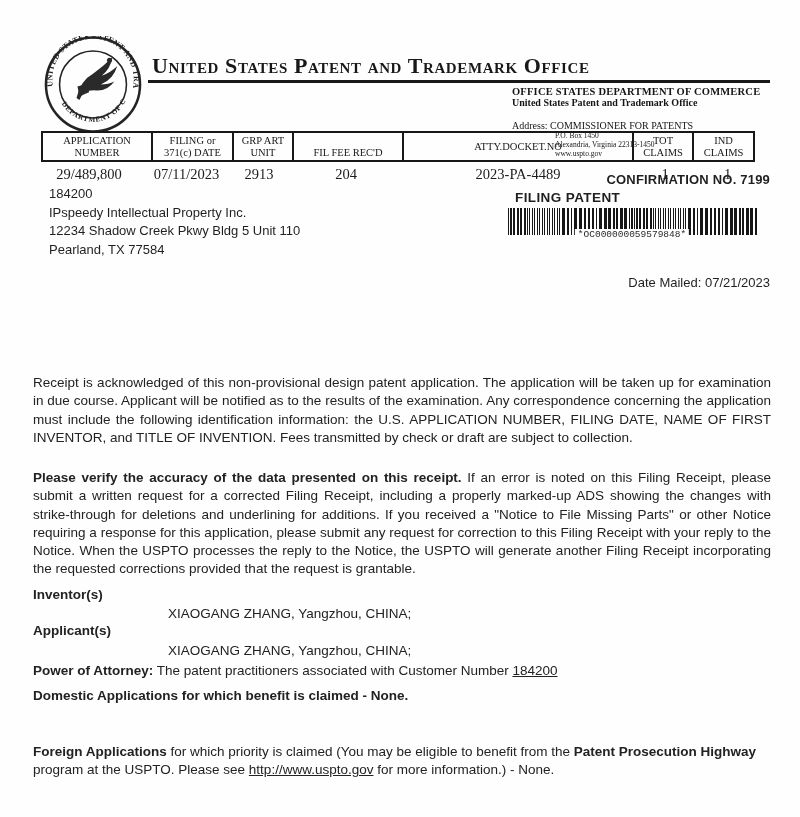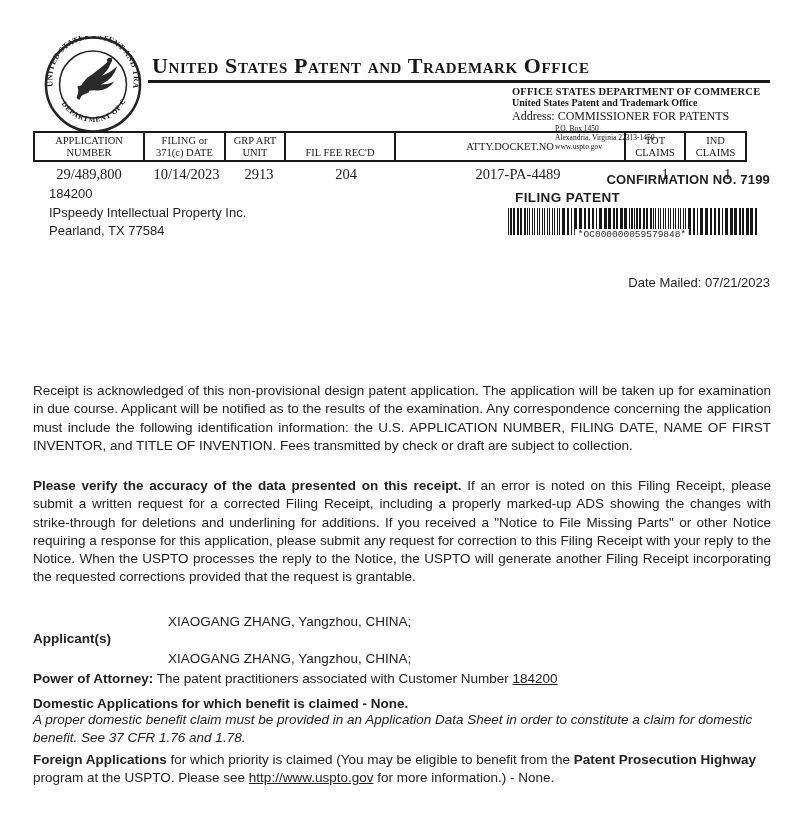--- a/index.html
+++ b/index.html
@@ -14,53 +14,53 @@
   .org-title {
     position:absolute; left:152px; top:53px;
     font-family:"Liberation Serif", serif; font-variant:small-caps;
     font-size:22px; font-weight:bold; letter-spacing:0.6px; color:#181818;
     white-space:nowrap;
   }
   .head-rule { position:absolute; left:148px; top:80px; width:622px; height:3px; background:#181818; }
   .dept { position:absolute; left:512px; top:86px; width:262px; font-family:"Liberation Serif", serif; color:#151515; }
   .dept .l1 { font-size:10.5px; font-weight:bold; letter-spacing:0.2px; }
   .dept .l2 { font-size:10px;   font-weight:bold; }
-  .dept .l3 { font-size:12px; margin-top:1px; }
+  .dept .l3 { font-size:10px; margin-top:12px; }
   .dept .sub { font-size:7.5px; margin-left:43px; line-height:9px; }
   
   .info-table { position:absolute; left:33px; top:131px; width:738px; }
   .row { display:flex; }
   .hcell {
     border:2px solid #181818; margin-left:-2px; height:31px;
     display:flex; align-items:center; justify-content:center; text-align:center;
     font-family:"Liberation Serif", serif; font-size:10.5px; line-height:11.5px;
     white-space:pre-line; color:#181818;
   }
-  .hcell:first-child { margin-left:0; }
+  .hcell:first-child { margin-left:8px; }
   .hcell:nth-child(4) { align-items:flex-end; padding-bottom:2px; }
   .vcell {
     height:20px; margin-top:2px; display:flex; align-items:center; justify-content:center;
     font-family:"Liberation Serif", serif; font-size:14.5px; color:#1c1c1c;
   }
   .c1{width:112px}.c2{width:83px}.c3{width:62px}.c4{width:112px}.c5{width:232px}.c6{width:62px}.c7{width:63px}
   
   .confirmation { position:absolute; right:30px; top:172px; font-size:13px; font-weight:bold; letter-spacing:0.2px; }
   .filing-receipt { position:absolute; left:515px; top:190px; font-size:13.5px; font-weight:bold; letter-spacing:0.4px; }
   .barcode { position:absolute; left:507px; top:208px; width:250px; height:27px; text-align:center; }
   .bars { position:absolute; inset:0; white-space:nowrap; overflow:hidden; font-size:0; }
   .bars i { display:inline-block; height:100%; }
   .bc-label {
     position:absolute; left:50%; transform:translateX(-50%); bottom:-5px;
     background:#fefefe; padding:0 3px; font-family:"Liberation Mono", monospace;
     font-size:9.5px; color:#2a2a2a; white-space:nowrap;
   }
   .addressee { position:absolute; left:49px; top:185px; font-size:13px; line-height:18.5px; }
   .date-mailed { position:absolute; right:30px; top:275px; font-size:13px; }
   
-  .bodytxt { position:absolute; left:33px; width:738px; font-size:13.5px; line-height:18.3px; color:#222;margin-top:8px; }
+  .bodytxt { position:absolute; left:33px; width:738px; font-size:13.5px; line-height:18.3px; color:#222; }
   .just { text-align:justify; }
   .b { font-weight:bold; }
   .u { text-decoration:underline; }
   .para1 { top:374px; }
   .para2 { top:469px; }
   .inventors-label  { top:586px; font-weight:bold; }
   .inventor-value   { top:605px; left:168px; }
   .applicants-label { top:622px; font-weight:bold; }
   .applicant-value  { top:642px; left:168px; }
   .poa              { top:662px; }
@@ -113,61 +113,62 @@
 371(c) DATE</div>
       <div class="hcell c3">GRP ART
 UNIT</div>
       <div class="hcell c4">FIL FEE REC'D</div>
       <div class="hcell c5">ATTY.DOCKET.NO</div>
       <div class="hcell c6">TOT CLAIMS</div>
       <div class="hcell c7">IND CLAIMS</div>
     </div>
     <div class="row">
       <div class="vcell c1">29/489,800</div>
-      <div class="vcell c2">10/14/2023</div>
+      <div class="vcell c2">07/11/2023</div>
       <div class="vcell c3">2913</div>
       <div class="vcell c4">204</div>
-      <div class="vcell c5">2017-PA-4489</div>
+      <div class="vcell c5">2023-PA-4489</div>
       <div class="vcell c6">1</div>
       <div class="vcell c7">1</div>
     </div>
   </div>
 
   <div class="confirmation">CONFIRMATION NO. 7199</div>
 
   <div class="addressee">
     <div>184200</div>
     <div>IPspeedy Intellectual Property Inc.</div>
+    <div>12234 Shadow Creek Pkwy Bldg 5 Unit 110</div>
     <div>Pearland, TX 77584</div>
   </div>
 
   <div class="filing-receipt">FILING PATENT</div>
 
   <div class="barcode">
     <div class="bars"><i style="width:1px;background:#161616"></i><i style="width:1px;background:transparent"></i><i style="width:2px;background:#161616"></i><i style="width:1px;background:transparent"></i><i style="width:2px;background:#161616"></i><i style="width:2px;background:transparent"></i><i style="width:2px;background:#161616"></i><i style="width:1px;background:transparent"></i><i style="width:2px;background:#161616"></i><i style="width:2px;background:transparent"></i><i style="width:2px;background:#161616"></i><i style="width:1px;background:transparent"></i><i style="width:1px;background:#161616"></i><i style="width:1px;background:transparent"></i><i style="width:1px;background:#161616"></i><i style="width:2px;background:transparent"></i><i style="width:1px;background:#161616"></i><i style="width:1px;background:transparent"></i><i style="width:1px;background:#161616"></i><i style="width:2px;background:transparent"></i><i style="width:1px;background:#161616"></i><i style="width:1px;background:transparent"></i><i style="width:1px;background:#161616"></i><i style="width:2px;background:transparent"></i><i style="width:1px;background:#161616"></i><i style="width:1px;background:transparent"></i><i style="width:1px;background:#161616"></i><i style="width:2px;background:transparent"></i><i style="width:1px;background:#161616"></i><i style="width:1px;background:transparent"></i><i style="width:1px;background:#161616"></i><i style="width:2px;background:transparent"></i><i style="width:1px;background:#161616"></i><i style="width:1px;background:transparent"></i><i style="width:1px;background:#161616"></i><i style="width:2px;background:transparent"></i><i style="width:1px;background:#161616"></i><i style="width:1px;background:transparent"></i><i style="width:1px;background:#161616"></i><i style="width:2px;background:transparent"></i><i style="width:3px;background:#161616"></i><i style="width:2px;background:transparent"></i><i style="width:2px;background:#161616"></i><i style="width:2px;background:transparent"></i><i style="width:1px;background:#161616"></i><i style="width:2px;background:transparent"></i><i style="width:3px;background:#161616"></i><i style="width:2px;background:transparent"></i><i style="width:3px;background:#161616"></i><i style="width:2px;background:transparent"></i><i style="width:2px;background:#161616"></i><i style="width:2px;background:transparent"></i><i style="width:2px;background:#161616"></i><i style="width:2px;background:transparent"></i><i style="width:2px;background:#161616"></i><i style="width:2px;background:transparent"></i><i style="width:1px;background:#161616"></i><i style="width:2px;background:transparent"></i><i style="width:3px;background:#161616"></i><i style="width:2px;background:transparent"></i><i style="width:3px;background:#161616"></i><i style="width:1px;background:transparent"></i><i style="width:3px;background:#161616"></i><i style="width:2px;background:transparent"></i><i style="width:2px;background:#161616"></i><i style="width:1px;background:transparent"></i><i style="width:2px;background:#161616"></i><i style="width:2px;background:transparent"></i><i style="width:3px;background:#161616"></i><i style="width:1px;background:transparent"></i><i style="width:3px;background:#161616"></i><i style="width:2px;background:transparent"></i><i style="width:1px;background:#161616"></i><i style="width:1px;background:transparent"></i><i style="width:2px;background:#161616"></i><i style="width:1px;background:transparent"></i><i style="width:1px;background:#161616"></i><i style="width:1px;background:transparent"></i><i style="width:2px;background:#161616"></i><i style="width:1px;background:transparent"></i><i style="width:2px;background:#161616"></i><i style="width:2px;background:transparent"></i><i style="width:2px;background:#161616"></i><i style="width:1px;background:transparent"></i><i style="width:2px;background:#161616"></i><i style="width:2px;background:transparent"></i><i style="width:2px;background:#161616"></i><i style="width:1px;background:transparent"></i><i style="width:1px;background:#161616"></i><i style="width:1px;background:transparent"></i><i style="width:1px;background:#161616"></i><i style="width:2px;background:transparent"></i><i style="width:1px;background:#161616"></i><i style="width:1px;background:transparent"></i><i style="width:1px;background:#161616"></i><i style="width:2px;background:transparent"></i><i style="width:1px;background:#161616"></i><i style="width:1px;background:transparent"></i><i style="width:1px;background:#161616"></i><i style="width:2px;background:transparent"></i><i style="width:1px;background:#161616"></i><i style="width:1px;background:transparent"></i><i style="width:1px;background:#161616"></i><i style="width:2px;background:transparent"></i><i style="width:1px;background:#161616"></i><i style="width:1px;background:transparent"></i><i style="width:1px;background:#161616"></i><i style="width:2px;background:transparent"></i><i style="width:1px;background:#161616"></i><i style="width:1px;background:transparent"></i><i style="width:1px;background:#161616"></i><i style="width:2px;background:transparent"></i><i style="width:1px;background:#161616"></i><i style="width:1px;background:transparent"></i><i style="width:1px;background:#161616"></i><i style="width:2px;background:transparent"></i><i style="width:3px;background:#161616"></i><i style="width:2px;background:transparent"></i><i style="width:2px;background:#161616"></i><i style="width:2px;background:transparent"></i><i style="width:1px;background:#161616"></i><i style="width:2px;background:transparent"></i><i style="width:3px;background:#161616"></i><i style="width:2px;background:transparent"></i><i style="width:3px;background:#161616"></i><i style="width:2px;background:transparent"></i><i style="width:2px;background:#161616"></i><i style="width:2px;background:transparent"></i><i style="width:2px;background:#161616"></i><i style="width:2px;background:transparent"></i><i style="width:2px;background:#161616"></i><i style="width:2px;background:transparent"></i><i style="width:1px;background:#161616"></i><i style="width:2px;background:transparent"></i><i style="width:3px;background:#161616"></i><i style="width:2px;background:transparent"></i><i style="width:3px;background:#161616"></i><i style="width:1px;background:transparent"></i><i style="width:3px;background:#161616"></i><i style="width:2px;background:transparent"></i><i style="width:2px;background:#161616"></i><i style="width:1px;background:transparent"></i><i style="width:2px;background:#161616"></i><i style="width:2px;background:transparent"></i><i style="width:3px;background:#161616"></i><i style="width:1px;background:transparent"></i><i style="width:3px;background:#161616"></i><i style="width:2px;background:transparent"></i><i style="width:2px;background:#161616"></i></div>
     <span class="bc-label">*OC000000059579848*</span>
   </div>
 
   <div class="date-mailed">Date Mailed: 07/21/2023</div>
 
   <div class="bodytxt just para1">Receipt is acknowledged of this non-provisional design patent application. The application will be taken up for examination in due course. Applicant will be notified as to the results of the examination. Any correspondence concerning the application must include the following identification information: the U.S. APPLICATION NUMBER, FILING DATE, NAME OF FIRST INVENTOR, and TITLE OF INVENTION. Fees transmitted by check or draft are subject to collection.</div>
 
   <div class="bodytxt just para2">
     <span class="b">Please verify the accuracy of the data presented on this receipt.</span><span> If an error is noted on this Filing Receipt, please submit a written request for a corrected Filing Receipt, including a properly marked-up ADS showing the changes with strike-through for deletions and underlining for additions. If you received a "Notice to File Missing Parts" or other Notice requiring a response for this application, please submit any request for correction to this Filing Receipt with your reply to the Notice. When the USPTO processes the reply to the Notice, the USPTO will generate another Filing Receipt incorporating the requested corrections provided that the request is grantable.</span>
   </div>
 
+  <div class="bodytxt inventors-label">Inventor(s)</div>
   <div class="bodytxt inventor-value">XIAOGANG ZHANG, Yangzhou, CHINA;</div>
 
   <div class="bodytxt applicants-label">Applicant(s)</div>
   <div class="bodytxt applicant-value">XIAOGANG ZHANG, Yangzhou, CHINA;</div>
 
   <div class="bodytxt poa">
     <span class="b">Power of Attorney:</span><span> The patent practitioners associated with Customer Number </span><span class="u">184200</span>
   </div>
 
   <div class="bodytxt domestic-heading">Domestic Applications for which benefit is claimed - None.</div>
-  <div class="bodytxt domestic-note">A proper domestic benefit claim must be provided in an Application Data Sheet in order to constitute a claim for domestic benefit. See 37 CFR 1.76 and 1.78.</div>
 
   <div class="bodytxt foreign-para">
     <span class="b">Foreign Applications</span><span> for which priority is claimed  (You may be eligible to benefit from the </span><span class="b">Patent Prosecution Highway</span><span> program at the USPTO. Please see </span><a class="doc-link u" href="#">http://www.uspto.gov</a><span> for more information.)  - None.</span>
   </div>
 
 </div>
 
 </body></html>

